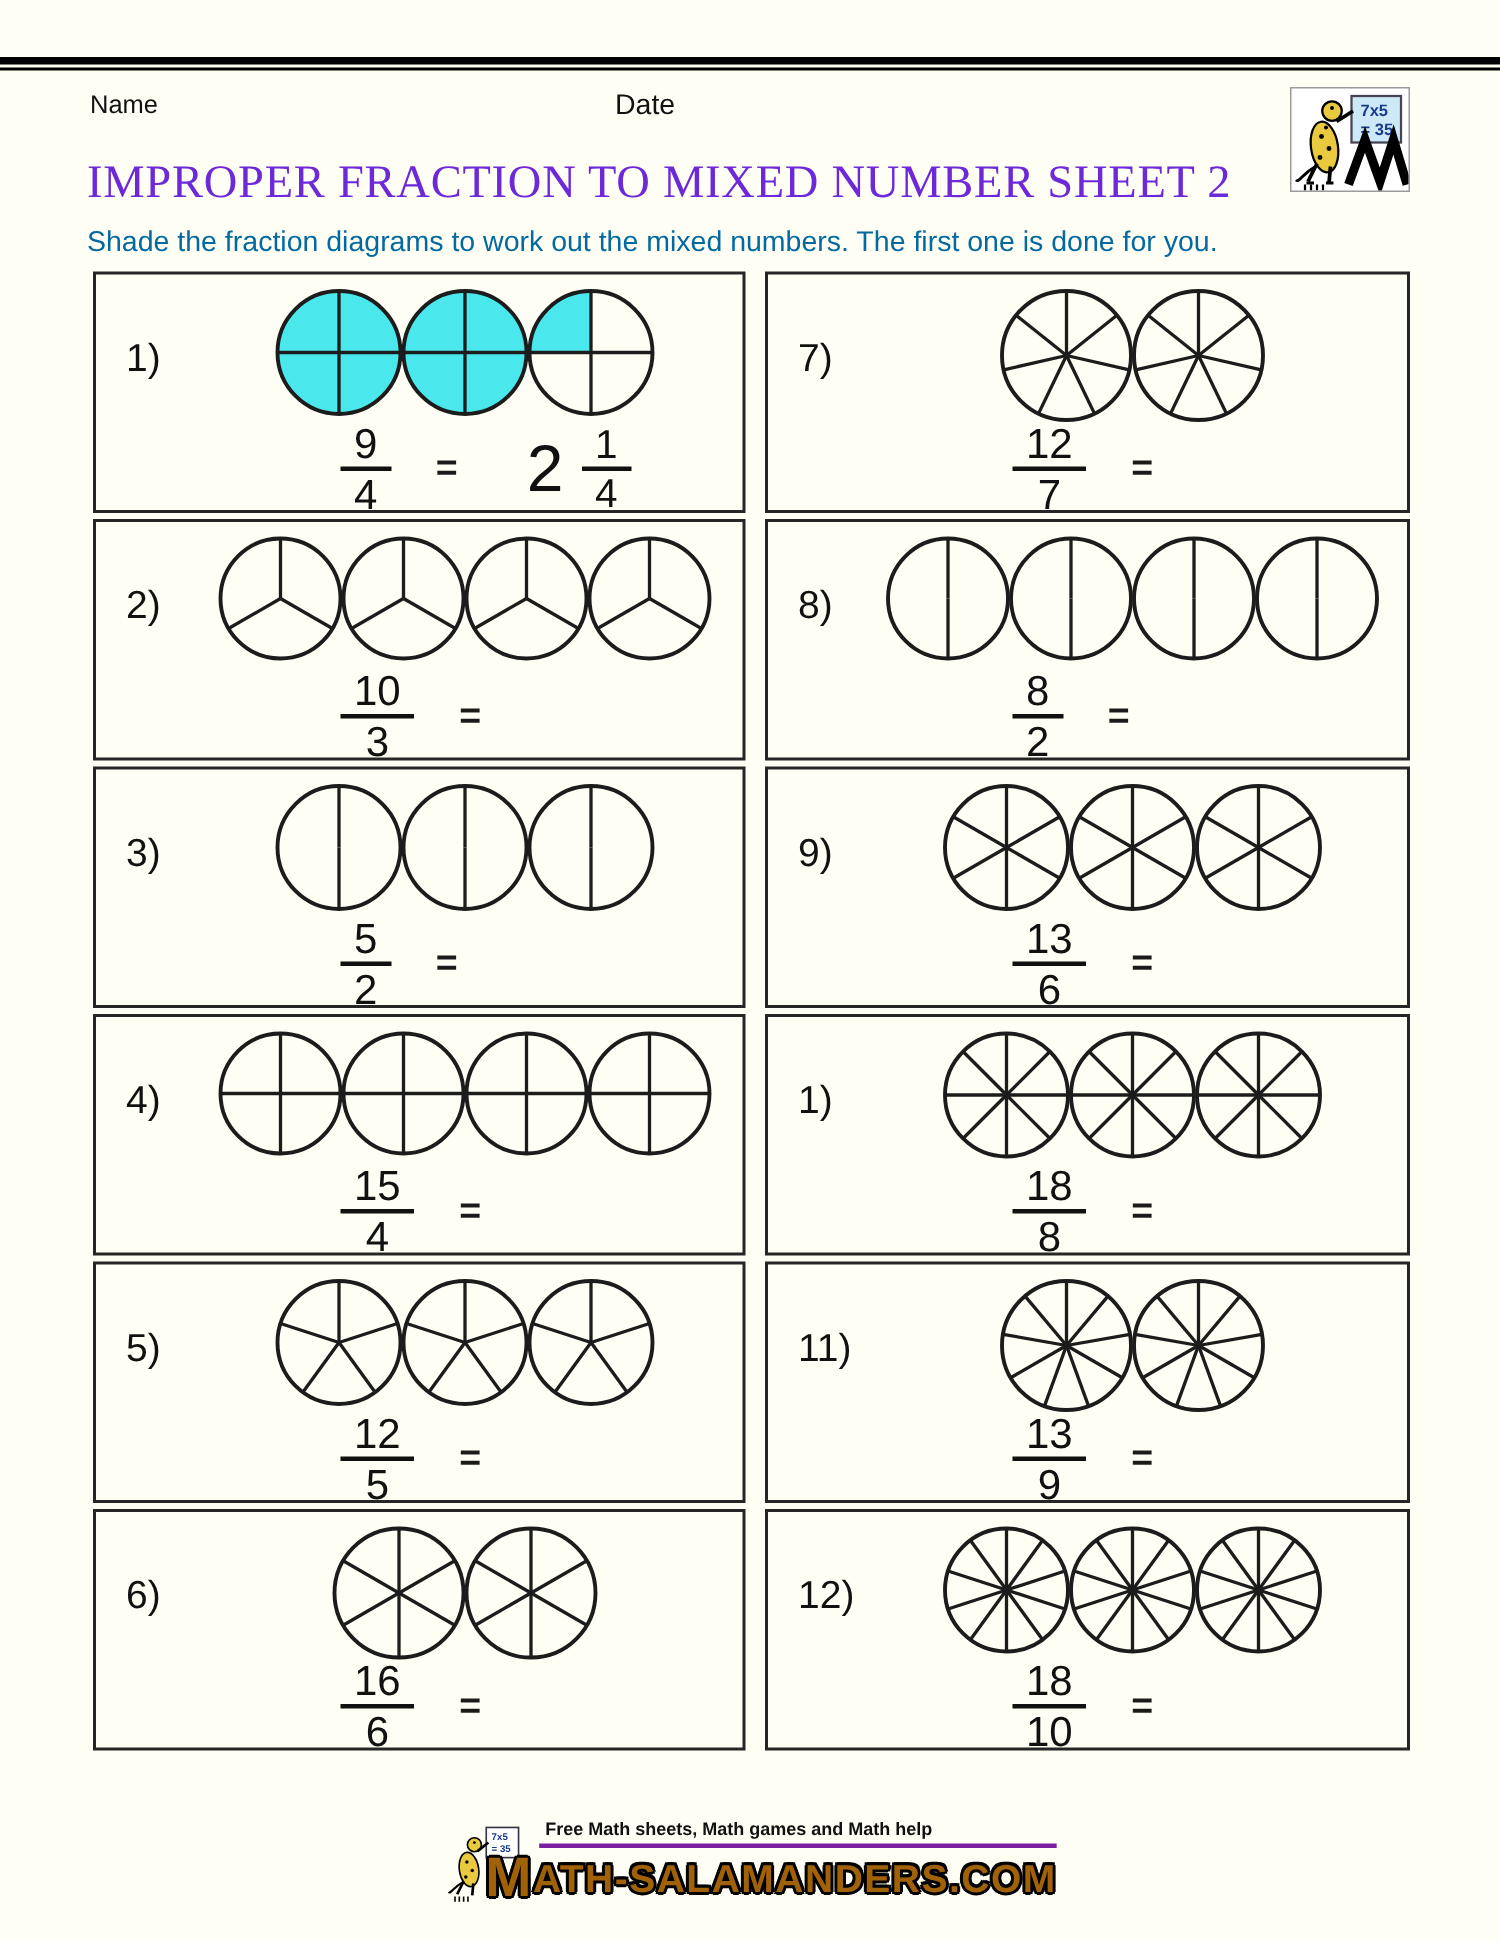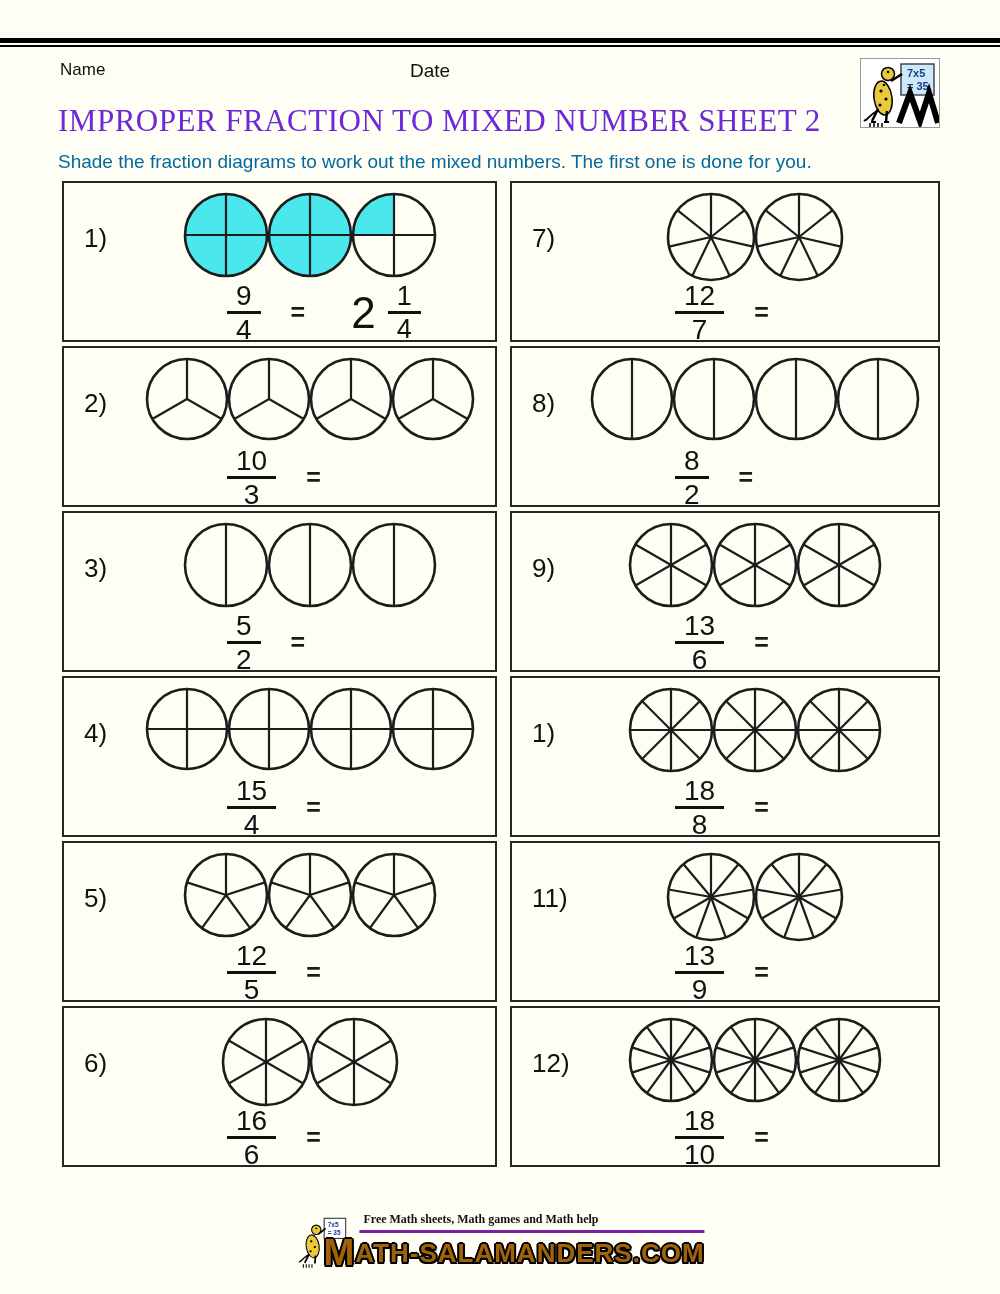--- a/index.html
+++ b/index.html
@@ -51,21 +51,21 @@
   .equals { font-size:25px; margin-left:30px; font-weight:bold; color:#1a1a1a; }
   .answer { display:inline-flex; align-items:center; margin-left:46px; }
   .answer .whole { font-size:44px; line-height:1; margin-right:12px; }
   .answer .frac { font-size:27px; }
 
   .footer {
     position:absolute; top:1212px; left:50%; transform:translateX(-50%);
     display:flex; align-items:flex-start;
   }
   .footer-right { display:flex; flex-direction:column; margin-left:2px; }
-  .tagline { font-size:12px; font-weight:bold; color:#111; padding-left:10px; white-space:nowrap;font-family:Liberation Serif, serif; }
+  .tagline { font-size:12px; font-weight:bold; color:#111; padding-left:10px; white-space:nowrap; }
   .purple-line { height:3px; background:#7b1fa2; margin:3px 0 1px 6px; }
   .wordmark {
     font-weight:bold; letter-spacing:1px; white-space:nowrap;
     color:#a16207; font-size:26px; line-height:1; margin-left:-30px;
     text-shadow:-1.5px -1.5px 0 #000, 1.5px -1.5px 0 #000, -1.5px 1.5px 0 #000,
                  1.5px 1.5px 0 #000, 0 -2px 0 #000, 0 2px 0 #000, -2px 0 0 #000, 2px 0 0 #000;
   }
   .wordmark .big-m { font-size:37px; vertical-align:-3px; }
 </style>
 </head>

